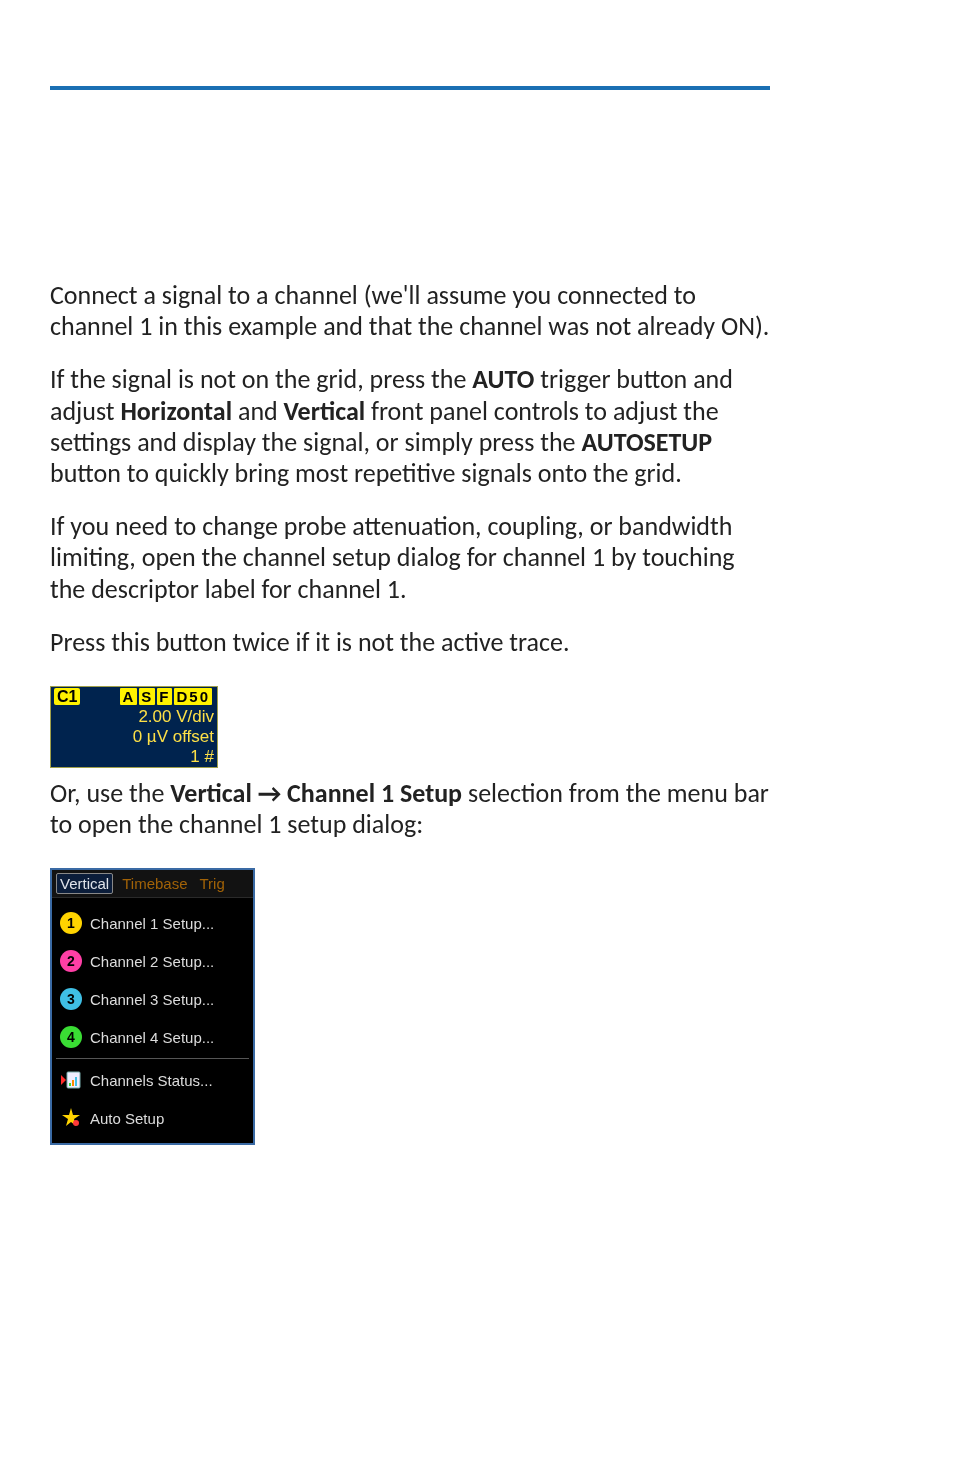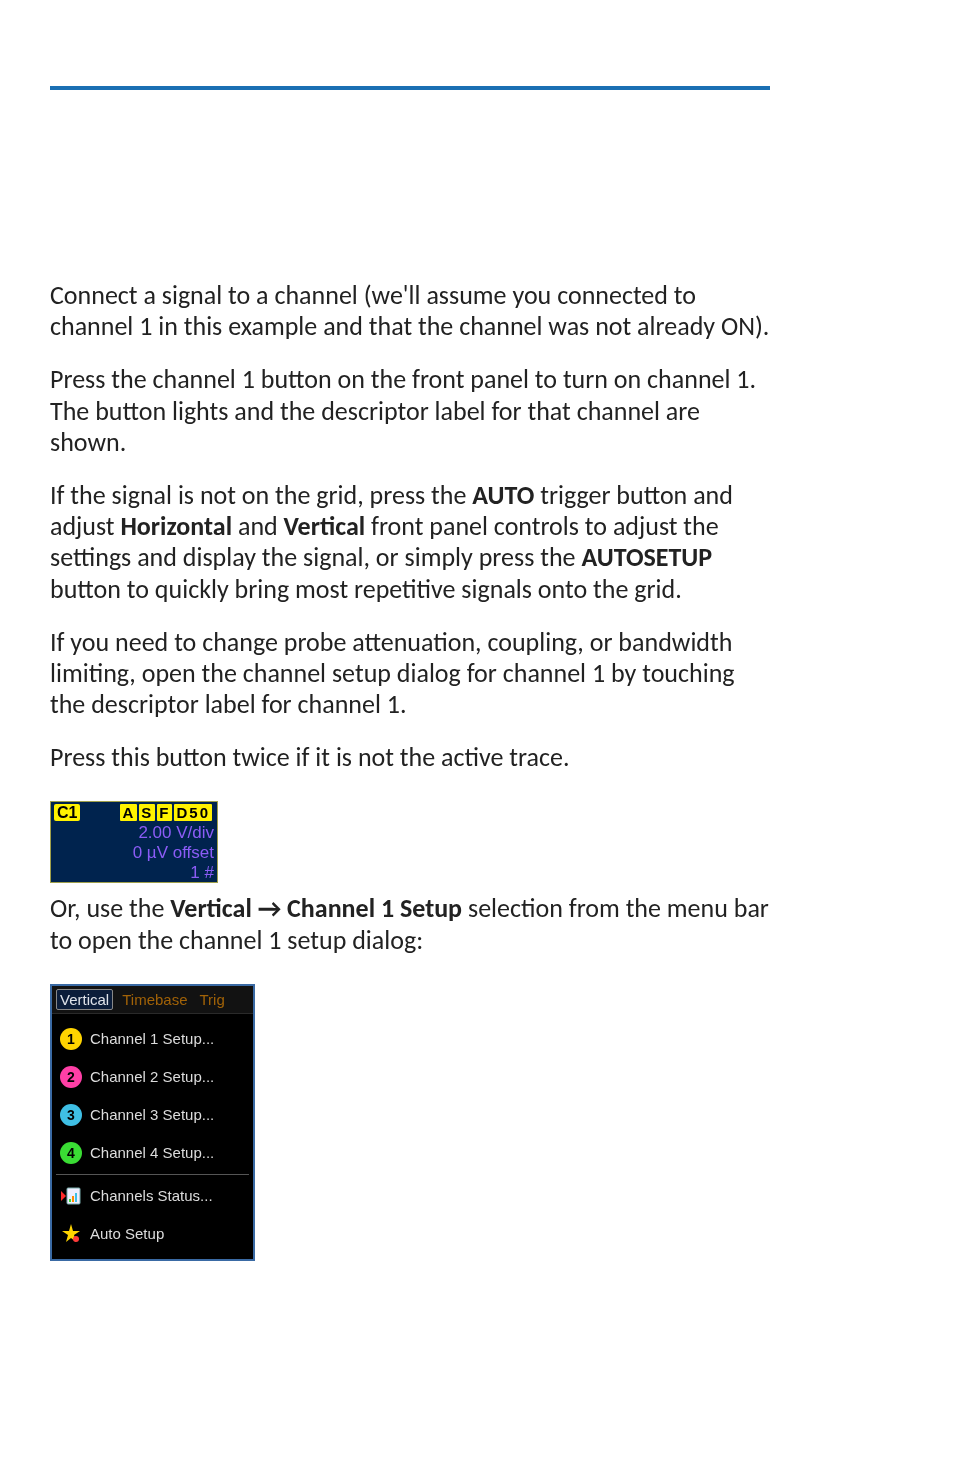--- a/index.html
+++ b/index.html
@@ -74,21 +74,21 @@
     font-weight: 700;
     font-size: 15px;
     letter-spacing: 2px;
   }
   .chip-asf span {
     background: #fff200;
     border-radius: 1px;
     padding: 0 2px;
     margin-right: 2px;
   }
-  .green { color: #8b5cf6; }
+  .green { color: #fde047; }
   .vdiv, .offset, .hash {
     font-size: 17px;
   }
   .menu-shot {
     display: inline-block;
     width: 205px;
     border: 2px solid #3a6aa4;
     background: #000;
     color: #ddd;
     font-family: "Arial", sans-serif;
@@ -163,21 +163,20 @@
 </head>
 <body>
 
 <div class="page">
   <div class="topbar"></div>
 
   <div class="content">
 
     <p>Connect a signal to a channel (we'll assume you connected to channel 1 in this example and that the channel was not already ON).</p>
 
-    <p>Press the channel 1 button on the front panel to turn on channel 1. The button lights and the descriptor label for that channel are shown.</p>
 
     <p>
       <span>If the signal is not on the grid, press the </span><b>AUTO</b><span> trigger button and adjust </span><b>Horizontal</b><span> and </span><b>Vertical</b><span> front panel controls to adjust the settings and display the signal, or simply press the </span><b>AUTOSETUP</b><span> button to quickly bring most repetitive signals onto the grid.</span>
     </p>
 
     <p>If you need to change probe attenuation, coupling, or bandwidth limiting, open the channel setup dialog for channel 1 by touching the descriptor label for channel 1.</p>
 
     <p>Press this button twice if it is not the active trace.</p>
 
     

